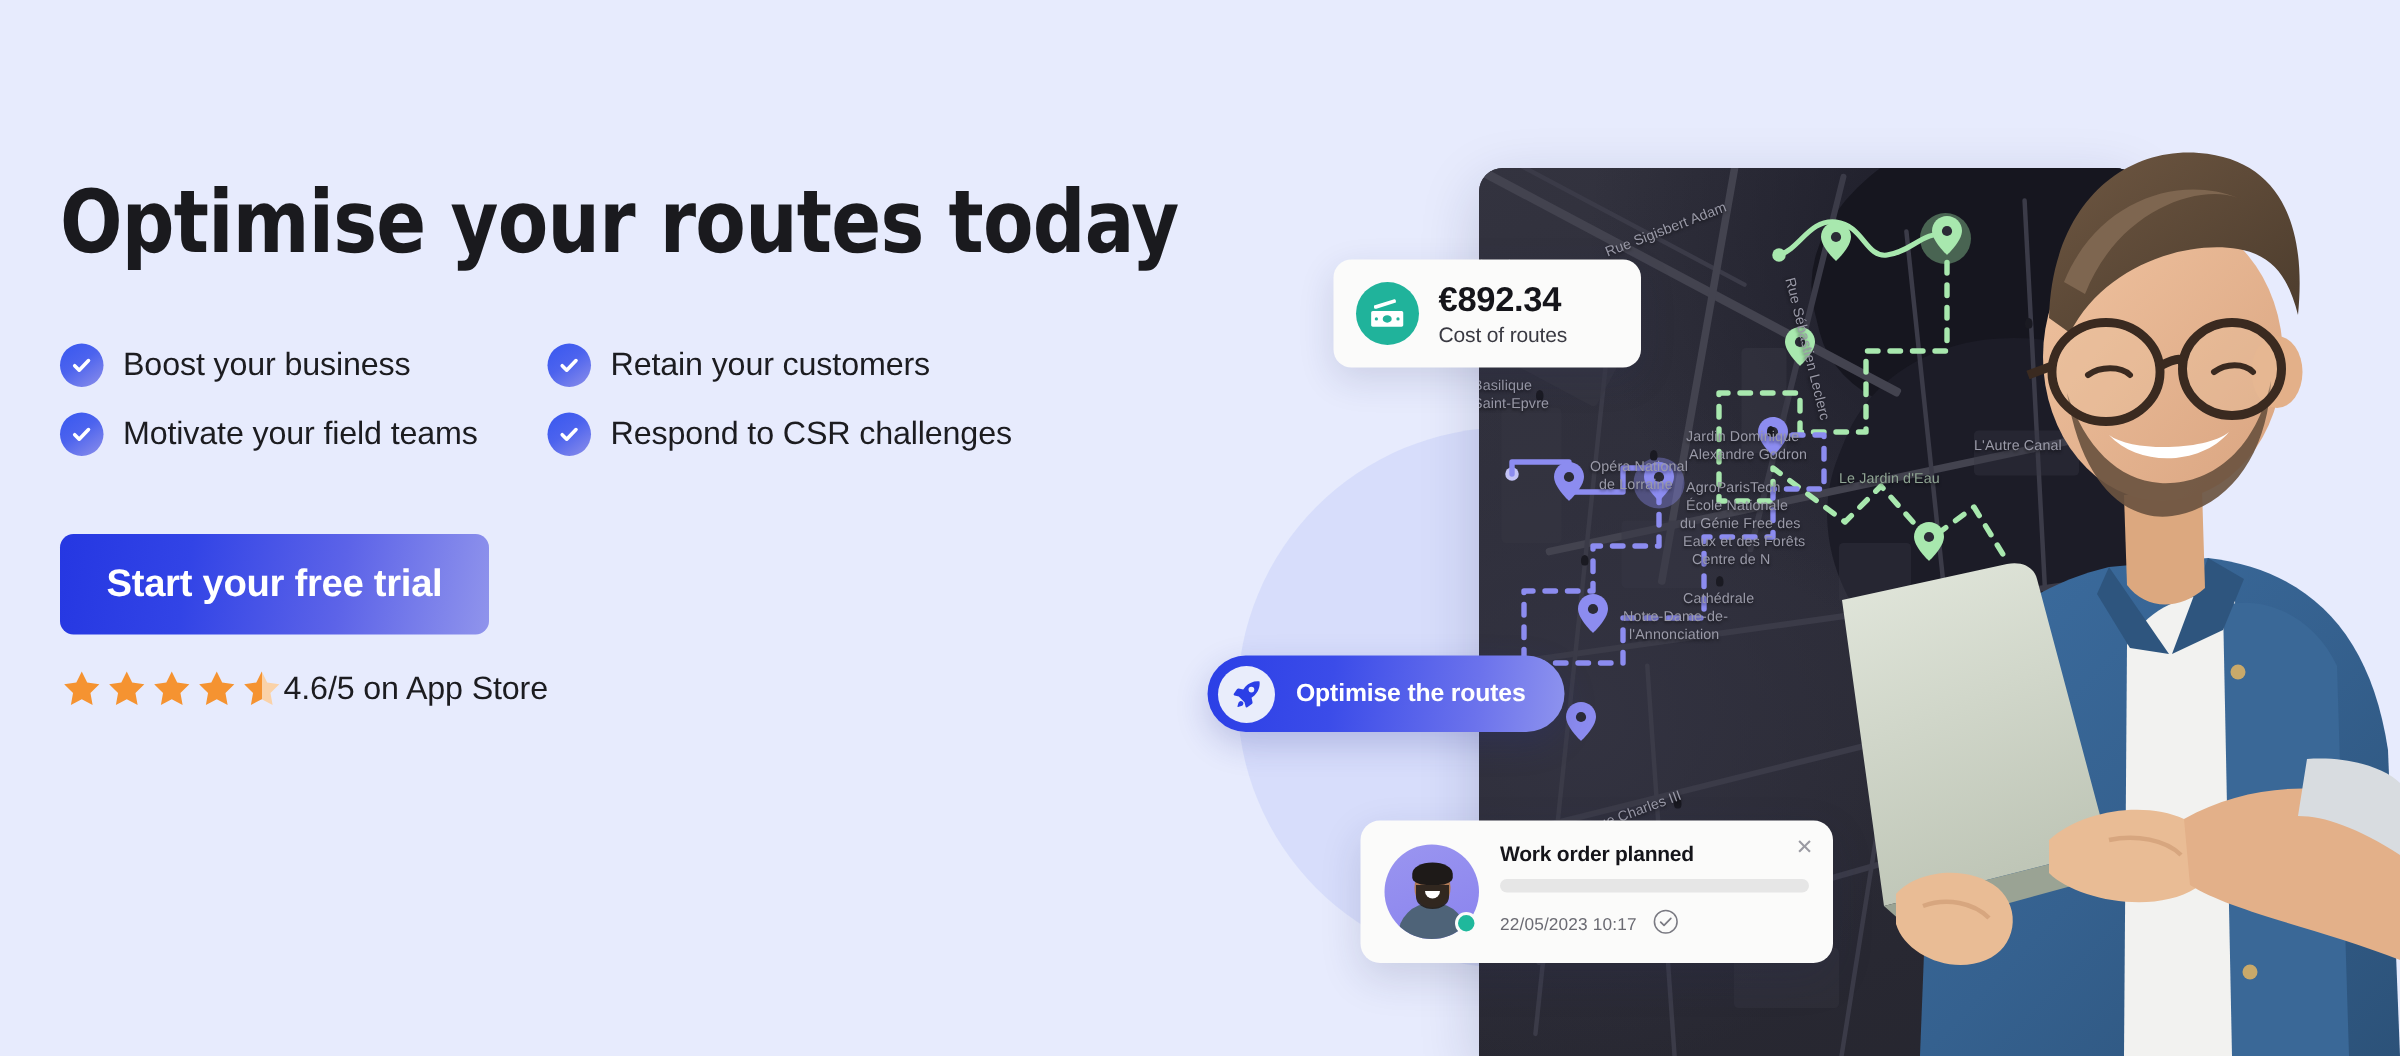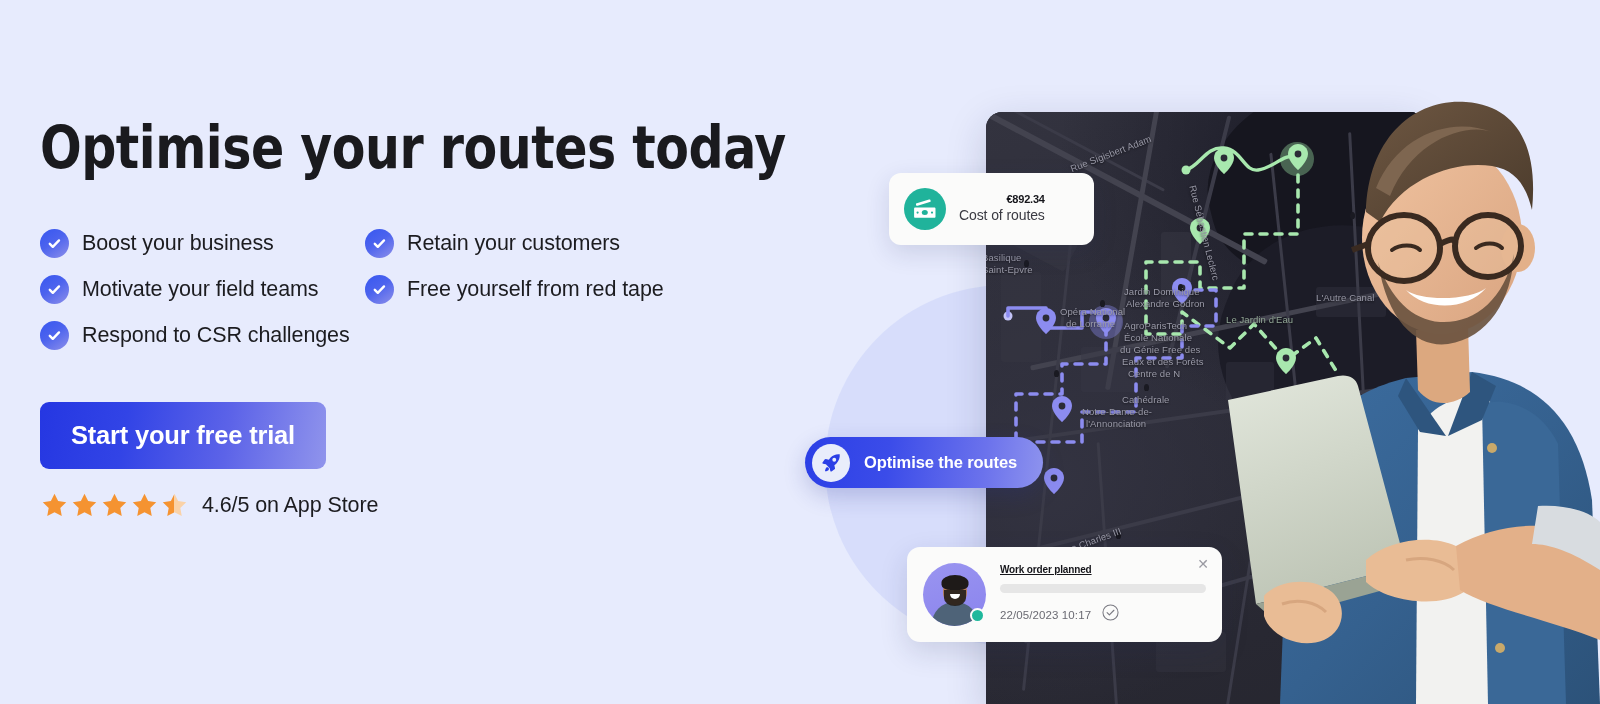--- a/index.html
+++ b/index.html
@@ -95,21 +95,20 @@
     font-size: 25.5px;
     font-weight: 700;
     letter-spacing: -0.2px;
     cursor: pointer;
   }
 
   .rating-row {
     margin-top: 22px;
     display: flex;
     align-items: center;
-    gap: 13px;
   }
 
   .stars { display: flex; gap: 1px; align-items: center; }
   .stars svg { display: block; }
 
   .rating-text {
     font-size: 21.5px;
     color: #1C1C20;
     letter-spacing: -0.1px;
   }
@@ -250,26 +249,25 @@
     height: 42px;
     min-width: 42px;
     border-radius: 50%;
     background: #20B39B;
     display: flex;
     align-items: center;
     justify-content: center;
   }
 
   .cost-amount {
-    font-size: 11px;
+    font-size: 23px;
     font-weight: 700;
     color: #15151A;
     letter-spacing: -0.2px;
     line-height: 1.25;
-    text-align: right;
   }
   .cost-caption {
     font-size: 14px;
     color: #3A3A42;
     letter-spacing: -0.1px;
     line-height: 1.35;
   }
 
   
   .optimise-pill {
@@ -401,25 +399,24 @@
     width: 15px;
     height: 15px;
     border-radius: 50%;
     background: #1FB89C;
     border: 2px solid #FBFBFA;
   }
 
   .order-body { flex: 1; min-width: 0; }
 
   .order-title {
-    font-size: 10px;
+    font-size: 14px;
     font-weight: 700;
     color: #15151A;
     letter-spacing: -0.15px;
-    text-decoration: underline;
   }
 
   .order-progress {
     margin-top: 9px;
     height: 9px;
     width: 100%;
     border-radius: 5px;
     background: #E6E6E6;
   }
 
@@ -493,28 +490,20 @@
 
       <div class="benefit">
         <span class="check-circle">
           <svg width="17" height="17" viewBox="0 0 17 17">
               <path d="M3.8 8.8l3 3 6.2-6.4" fill="none" stroke="#fff" stroke-width="2.4" stroke-linecap="round" stroke-linejoin="round"></path>
             </svg>
         </span>
         <span class="benefit-label">Motivate your field teams</span>
       </div>
 
-      <div class="benefit">
-        <span class="check-circle">
-          <svg width="17" height="17" viewBox="0 0 17 17">
-              <path d="M3.8 8.8l3 3 6.2-6.4" fill="none" stroke="#fff" stroke-width="2.4" stroke-linecap="round" stroke-linejoin="round"></path>
-            </svg>
-        </span>
-        <span class="benefit-label">Free yourself from red tape</span>
-      </div>
 
 
       <div class="benefit">
         <span class="check-circle">
           <svg width="17" height="17" viewBox="0 0 17 17">
               <path d="M3.8 8.8l3 3 6.2-6.4" fill="none" stroke="#fff" stroke-width="2.4" stroke-linecap="round" stroke-linejoin="round"></path>
             </svg>
         </span>
         <span class="benefit-label">Respond to CSR challenges</span>
       </div>

